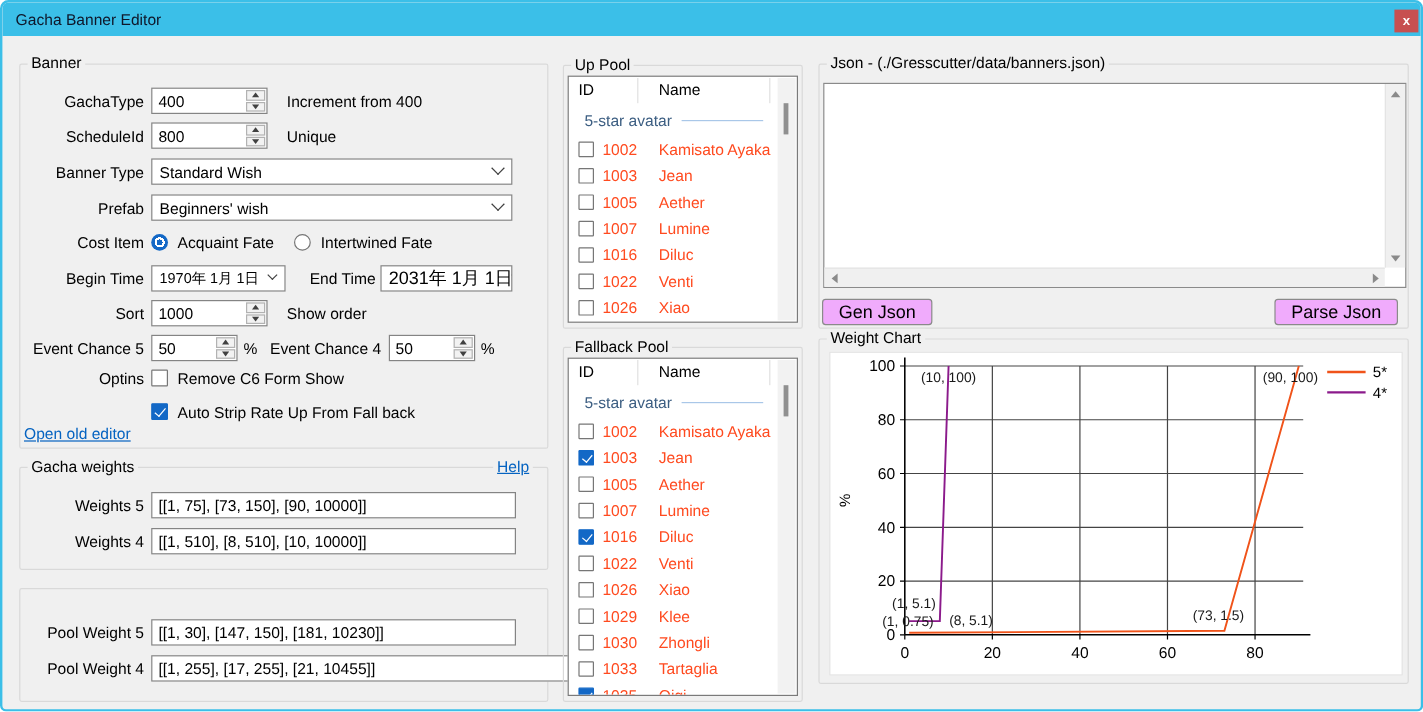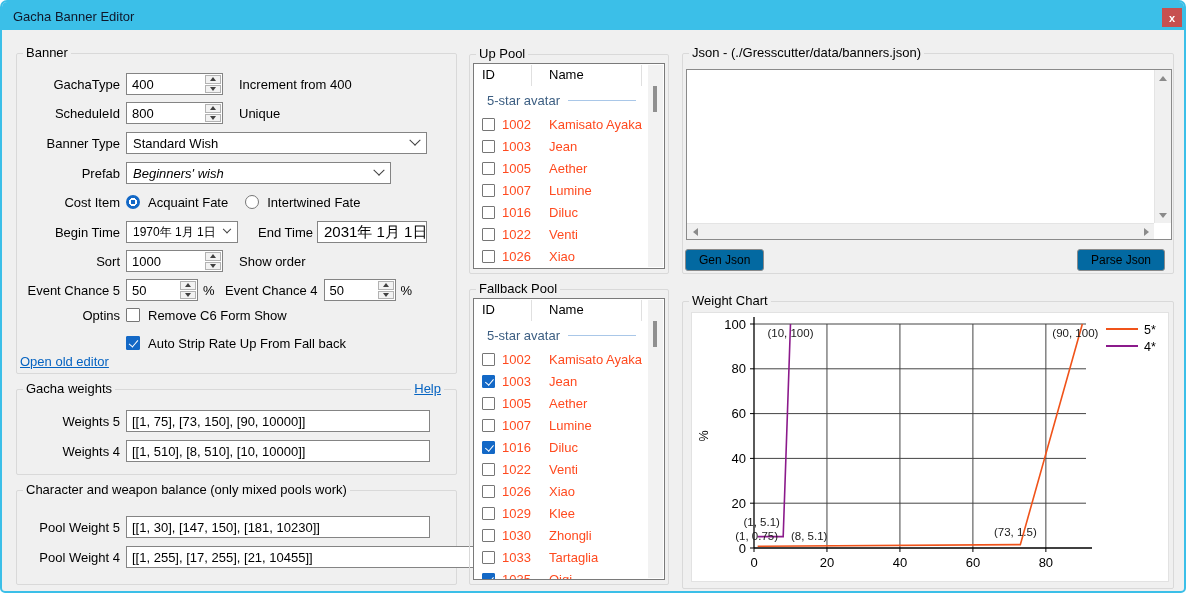--- a/index.html
+++ b/index.html
@@ -54,22 +54,22 @@
   
   .json-box{position:absolute;left:3px;top:15px;width:486px;height:171px;background:#fff;border:1px solid #8A8A8A;}
   .json-text{position:absolute;left:2px;top:2px;right:19px;bottom:18px;font-family:"Liberation Mono",monospace;font-size:12px;white-space:pre;overflow:hidden;}
   .jv{position:absolute;right:0;top:0;bottom:16px;width:17px;background:#F0F0F0;border-left:1px solid #E4E4E4;}
   .jh{position:absolute;left:0;right:17px;bottom:0;height:16px;background:#F0F0F0;border-top:1px solid #E4E4E4;}
   .sarrow{position:absolute;display:flex;align-items:center;justify-content:center;width:16px;height:16px;}
   .t-up{width:0;height:0;border-left:4px solid transparent;border-right:4px solid transparent;border-bottom:5px solid #8A8A8A;}
   .t-down{width:0;height:0;border-left:4px solid transparent;border-right:4px solid transparent;border-top:5px solid #8A8A8A;}
   .t-left{width:0;height:0;border-top:4px solid transparent;border-bottom:4px solid transparent;border-right:5px solid #8A8A8A;}
   .t-right{width:0;height:0;border-top:4px solid transparent;border-bottom:4px solid transparent;border-left:5px solid #8A8A8A;}
-  .btn{position:absolute;height:22px;background:#0369a1;border:1px solid #8A8A8A;border-radius:3px;
-    display:flex;align-items:center;justify-content:center;padding:0 13px;font-size:12px;cursor:default;white-space:nowrap;}
+  .btn{position:absolute;height:22px;background:#f0abfc;border:1px solid #8A8A8A;border-radius:3px;
+    display:flex;align-items:center;justify-content:center;padding:0 13px;font-size:15px;cursor:default;white-space:nowrap;}
   
   .chart-box{position:absolute;left:8px;top:10px;width:478px;height:270px;background:#fff;border:1px solid #E2E2E2;}
 </style>
 </head>
 <body>
 
 <div class="window">
   <div class="titlebar">
     <span class="title">Gacha Banner Editor</span>
     <div class="close-btn">
@@ -115,21 +115,21 @@
     <div class="frow" style="top:78px;">
       <span class="flabel">Banner Type</span>
       <div class="combo" style="width:301px;">
         <span>Standard Wish</span>
         <span class="chev"></span>
       </div>
     </div>
 
     <div class="frow" style="top:108px;">
       <span class="flabel">Prefab</span>
-      <div class="combo" style="width:265px;font-style:italic;">
+      <div class="combo" style="width:301px;">
         <span>Beginners' wish</span>
         <span class="chev"></span>
       </div>
     </div>
 
     <div class="frow" style="top:139px;height:18px;">
       <span class="flabel">Cost Item</span>
       <span class="radio on"></span>
       <span class="rlabel">Acquaint Fate</span>
       <span class="radio" style="margin-left:17px;"></span>
@@ -220,21 +220,20 @@
     </div>
     <div class="frow" style="top:50px;">
       <span class="flabel">Weights 4</span>
       <div class="textbox" style="width:304px;">
         <span>[[1, 510], [8, 510], [10, 10000]]</span>
       </div>
     </div>
   </div>
 
   <div class="group" style="left:14px;top:488px;width:441px;height:95px;">
-    <span class="gtitle">Character and weapon balance (only mixed pools work)</span>
     <div class="frow" style="top:25px;">
       <span class="flabel">Pool Weight 5</span>
       <div class="textbox" style="width:304px;">
         <span>[[1, 30], [147, 150], [181, 10230]]</span>
       </div>
     </div>
     <div class="frow" style="top:55px;">
       <span class="flabel">Pool Weight 4</span>
       <div class="textbox" style="width:359px;">
         <span>[[1, 255], [17, 255], [21, 10455]]</span>
@@ -396,21 +395,21 @@
       </div>
     </div>
     <div class="btn" style="left:2px;top:195px;">
       <span>Gen Json</span>
     </div>
     <div class="btn" style="right:8px;top:195px;">
       <span>Parse Json</span>
     </div>
   </div>
 
-  <div class="group" style="left:680px;top:299px;width:492px;height:288px;">
+  <div class="group" style="left:680px;top:280px;width:492px;height:288px;">
     <span class="gtitle">Weight Chart</span>
     <div class="chart-box">
       <svg id="wchart-svg" width="478" height="270">
           <line x1="134.96703296703296" y1="11" x2="134.96703296703296" y2="235" stroke="#444" stroke-width="1"></line>
           <line x1="207.93406593406593" y1="11" x2="207.93406593406593" y2="235" stroke="#444" stroke-width="1"></line>
           <line x1="280.90109890109886" y1="11" x2="280.90109890109886" y2="235" stroke="#444" stroke-width="1"></line>
           <line x1="353.86813186813185" y1="11" x2="353.86813186813185" y2="235" stroke="#444" stroke-width="1"></line>
           <line x1="62" y1="190.2" x2="394" y2="190.2" stroke="#444" stroke-width="1"></line>
           <line x1="62" y1="145.4" x2="394" y2="145.4" stroke="#444" stroke-width="1"></line>
           <line x1="62" y1="100.6" x2="394" y2="100.6" stroke="#444" stroke-width="1"></line>

